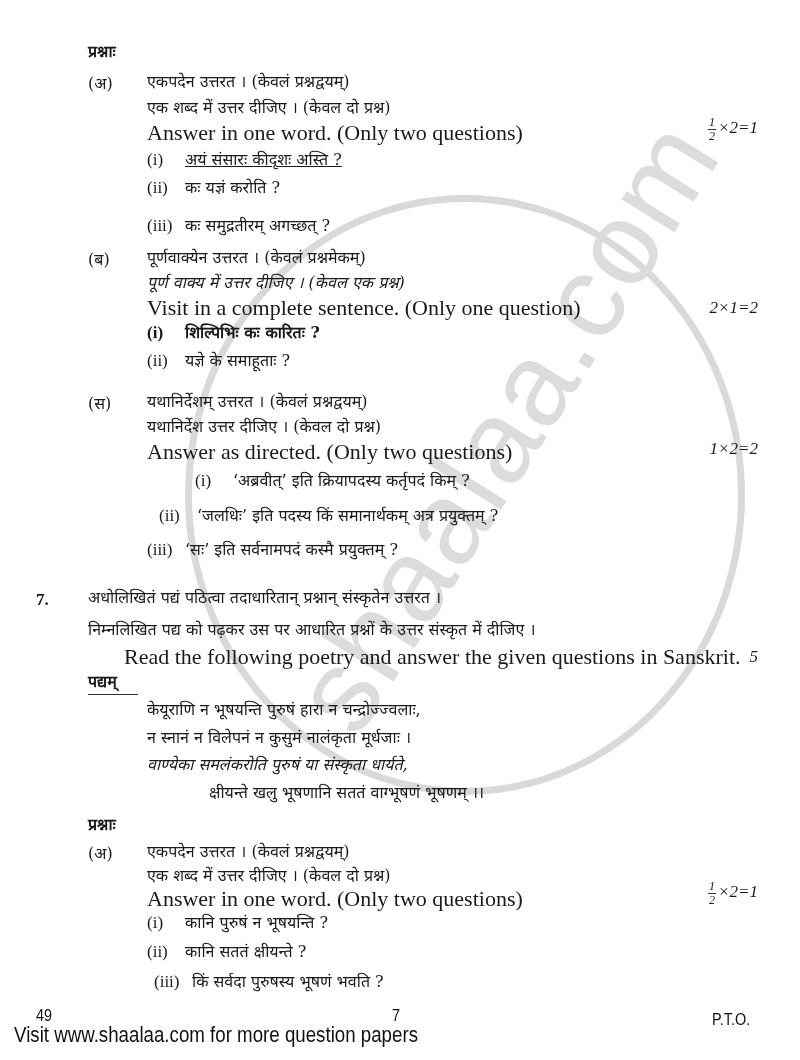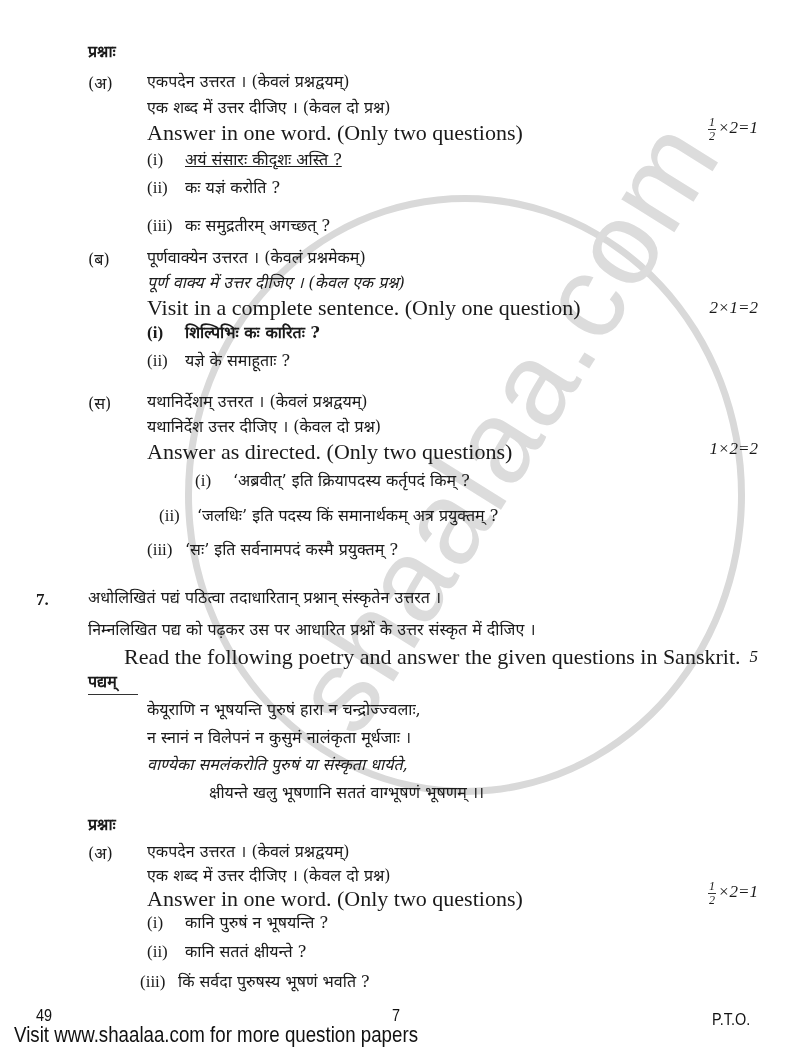--- a/index.html
+++ b/index.html
@@ -81,18 +81,18 @@
 <div class="ln bold" style="left:88px; top:815px;">प्रश्नाः</div>
 <div class="lbl" style="top:842px;">(अ)</div>
 <div class="ln" style="left:147px; top:842px;">एकपदेन उत्तरत । (केवलं प्रश्नद्वयम्)</div>
 <div class="ln" style="left:147px; top:866px;">एक शब्द में उत्तर दीजिए । (केवल दो प्रश्न)</div>
 <div class="ln en" style="left:147px; top:889px;">Answer in one word. (Only two questions)</div>
 <div class="mark" style="top:880px;">
   <span class="frac"><span class="num">1</span><span class="den">2</span></span><span>×2=1</span>
 </div>
 <div class="ln" style="left:147px; top:913px;"><span class="roman">(i)</span><span>कानि पुरुषं न भूषयन्ति ?</span></div>
 <div class="ln" style="left:147px; top:942px;"><span class="roman">(ii)</span><span>कानि सततं क्षीयन्ते ?</span></div>
-<div class="ln" style="left:140px; top:972px;"><span class="roman">(iii)</span><span>किं सर्वदा पुरुषस्य भूषणं भवति ?</span></div>
+<div class="ln" style="left:154px; top:972px;"><span class="roman">(iii)</span><span>किं सर्वदा पुरुषस्य भूषणं भवति ?</span></div>
 
 <div class="footer" style="left:36px; top:1006px; font-size:17px;">49</div>
 <div class="footer" style="left:392px; top:1006px; font-size:17px;">7</div>
 <div class="footer" style="left:712px; top:1010px; font-size:17px;">P.T.O.</div>
 <div class="footer" style="left:14px; top:1022px; font-size:22px;">Visit www.shaalaa.com for more question papers</div>
 
 </body></html>

